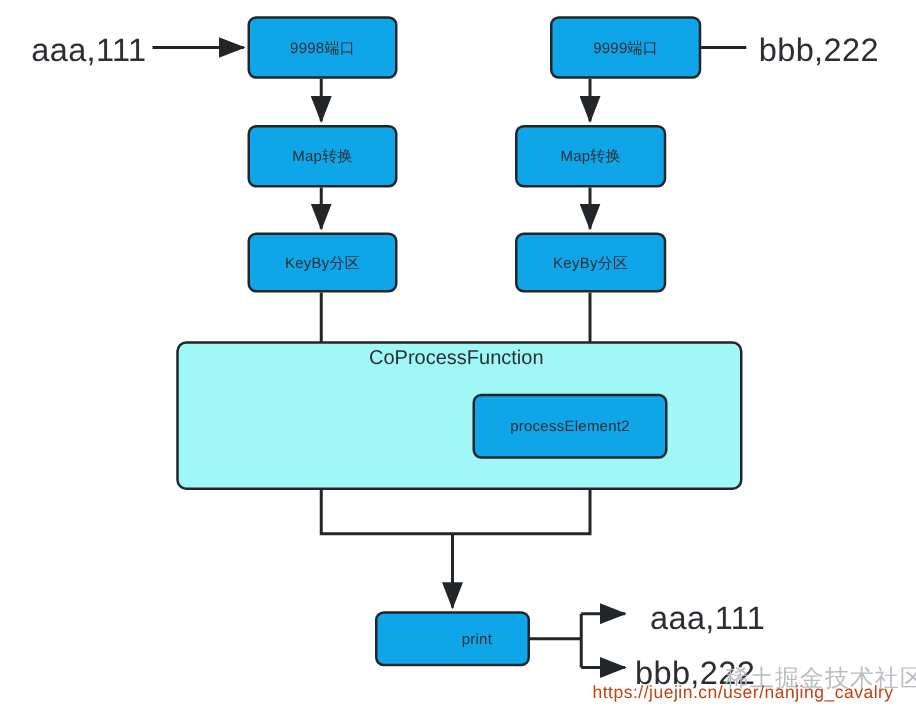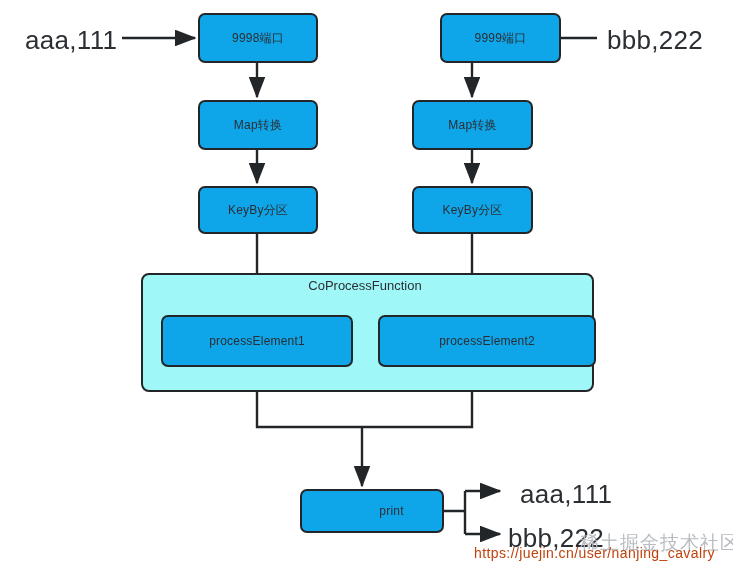--- a/index.html
+++ b/index.html
@@ -44,21 +44,21 @@
   .group-box {
     position: absolute;
     box-sizing: border-box;
     background: #9ff7f7;
     border: 2.4px solid #232629;
     border-radius: 8px;
   }
   .group-title {
     position: absolute;
     color: #2b2f33;
-    font-size: 13px;
+    font-size: 16px;
     white-space: nowrap;
     transform: translateX(-50%);
   }
   .free-label {
     position: absolute;
     color: #2b2f33;
     font-size: 26px;
     white-space: nowrap;
     letter-spacing: 0.3px;
   }
@@ -125,25 +125,24 @@
   <div class="node" style="left:412px; top:13px; width:121px; height:50px;margin-left:28px;">9999端口</div>
 
   <div class="node" style="left:198px; top:100px; width:120px; height:50px;">Map转换</div>
 
   <div class="node" style="left:412px; top:100px; width:121px; height:50px;">Map转换</div>
 
   <div class="node" style="left:198px; top:186px; width:120px; height:48px;">KeyBy分区</div>
 
   <div class="node" style="left:412px; top:186px; width:121px; height:48px;">KeyBy分区</div>
 
-  <div class="node" style="left:161px; top:315px; width:192px; height:52px;">processElement1</div>
 
-  <div class="node" style="left:378px; top:315px; width:218px; height:52px;">processElement2</div>
+  <div class="node" style="left:378px; top:315px; width:156px; height:52px;">processElement2</div>
 
-  <div class="node" style="left:300px; top:489px; width:144px; height:44px;padding-left:39px;">print</div>
+  <div class="node" style="left:300px; top:489px; width:124px; height:44px;padding-left:39px;">print</div>
 
   <div class="free-label" style="left:25px; top:25px;">aaa,111</div>
 
   <div class="free-label" style="left:607px; top:25px;">bbb,222</div>
 
   <div class="free-label" style="left:520px; top:479px;">aaa,111</div>
 
   <div class="free-label" style="left:508px; top:523px;">bbb,222</div>
 
   <div class="watermark-cn" style="left:580px; top:530px;">稀土掘金技术社区</div>

